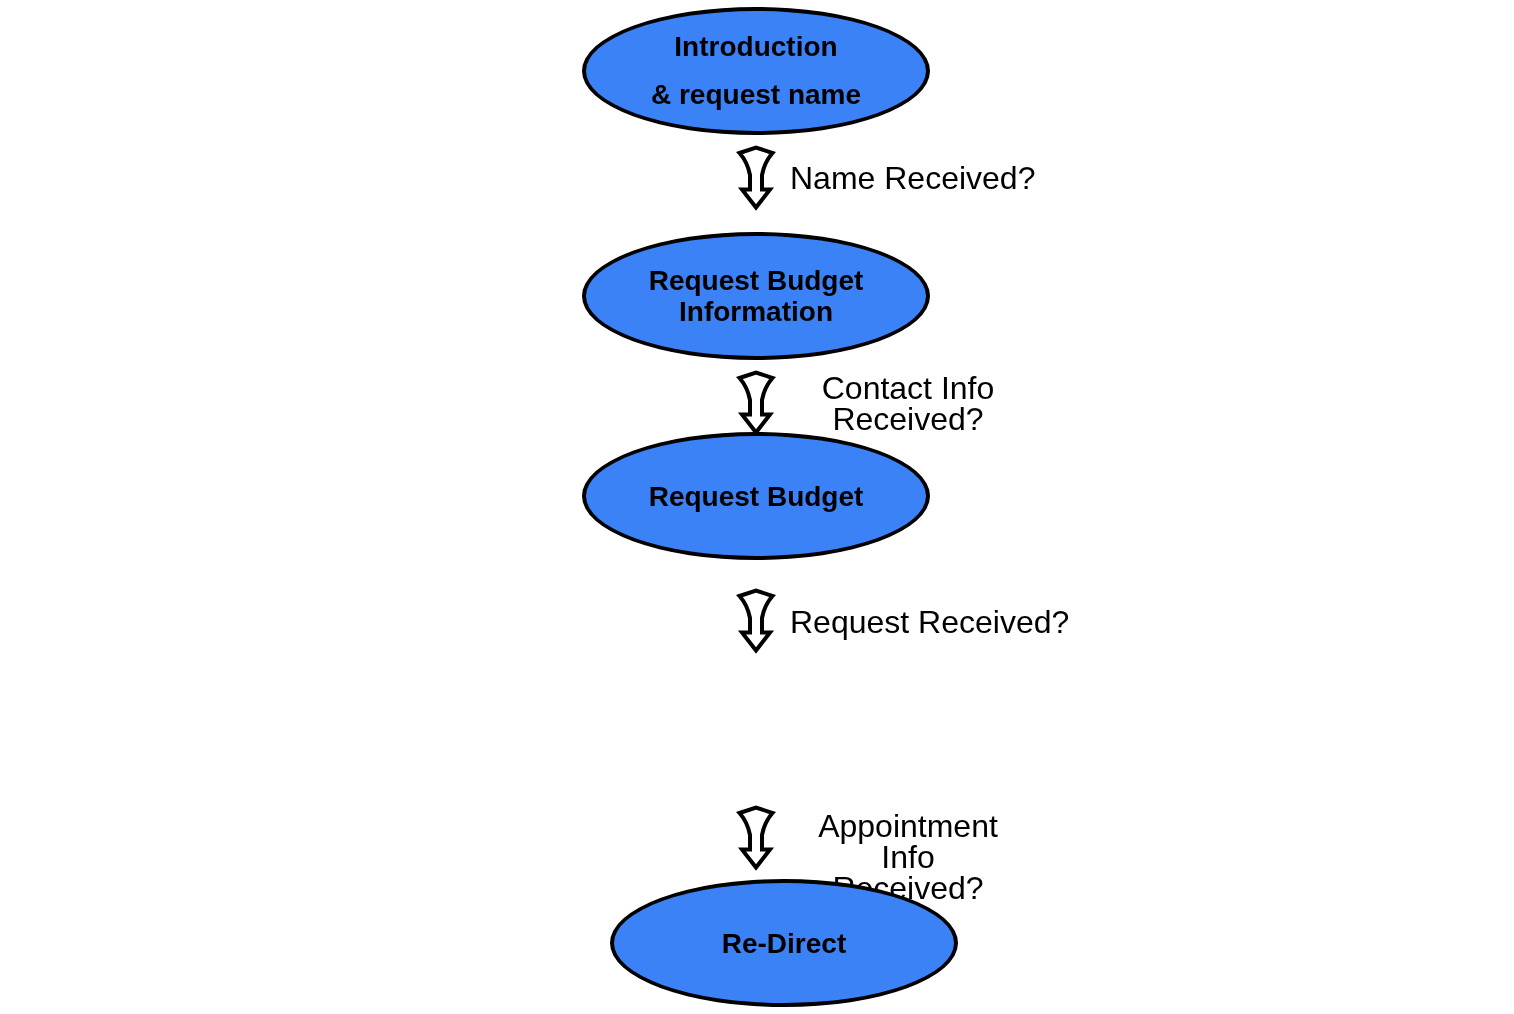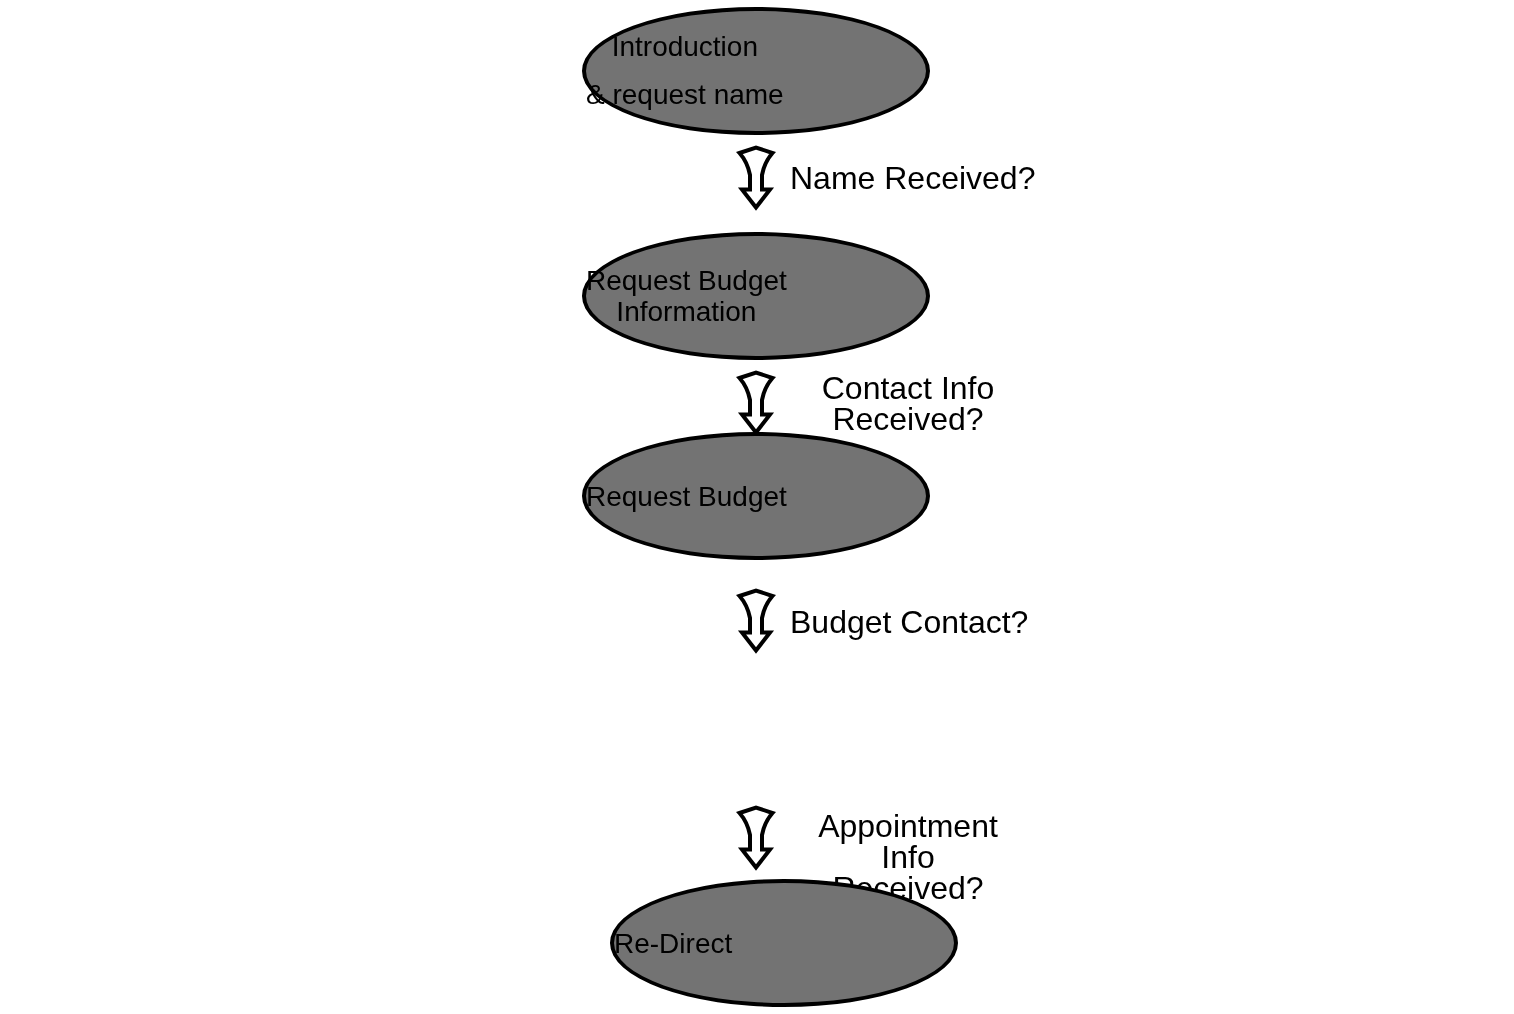--- a/index.html
+++ b/index.html
@@ -15,26 +15,27 @@
     font-family: "Liberation Sans", sans-serif;
     color: #000000;
     overflow: hidden;
   }
   .node {
     position: absolute;
     width: 348px;
     height: 128px;
     border: 4px solid #000000;
     border-radius: 50%;
-    background: #737373;
+    background: #3b82f6;
     box-sizing: border-box;
     display: flex;
     align-items: center;
-    justify-content: flex-start;
+    justify-content: center;
     text-align: center;
+    font-weight: bold;
   }
   .node-label {
     font-size: 28px;
     line-height: 31px;
     white-space: pre-line;
     color: #000000;
   }
   .node-label.loose {
     line-height: 48px;
   }
@@ -97,21 +98,21 @@
   <div class="edge-label double l2">Contact Info
 Received?</div>
 
   <div class="node n3">
     <span class="node-label">Request Budget</span>
   </div>
 
   <svg class="arrow a3" viewBox="0 0 40 66">
     <path d="M 3.5 8 L 20 2.5 L 36.5 8 Q 28.5 17 26 30 L 26 44.5 L 34 44.5 L 20 62.5 L 6 44.5 L 14 44.5 L 14 30 Q 11.5 17 3.5 8 Z" fill="#ffffff" stroke="#000000" stroke-width="4" stroke-linejoin="miter"></path>
   </svg>
-  <div class="edge-label single l3">Budget Contact?</div>
+  <div class="edge-label single l3">Request Received?</div>
 
 
   <svg class="arrow a4" viewBox="0 0 40 66">
     <path d="M 3.5 8 L 20 2.5 L 36.5 8 Q 28.5 17 26 30 L 26 44.5 L 34 44.5 L 20 62.5 L 6 44.5 L 14 44.5 L 14 30 Q 11.5 17 3.5 8 Z" fill="#ffffff" stroke="#000000" stroke-width="4" stroke-linejoin="miter"></path>
   </svg>
   <div class="edge-label double l4">Appointment Info
 Received?</div>
 
   <div class="node n5">
     <span class="node-label">Re-Direct</span>

